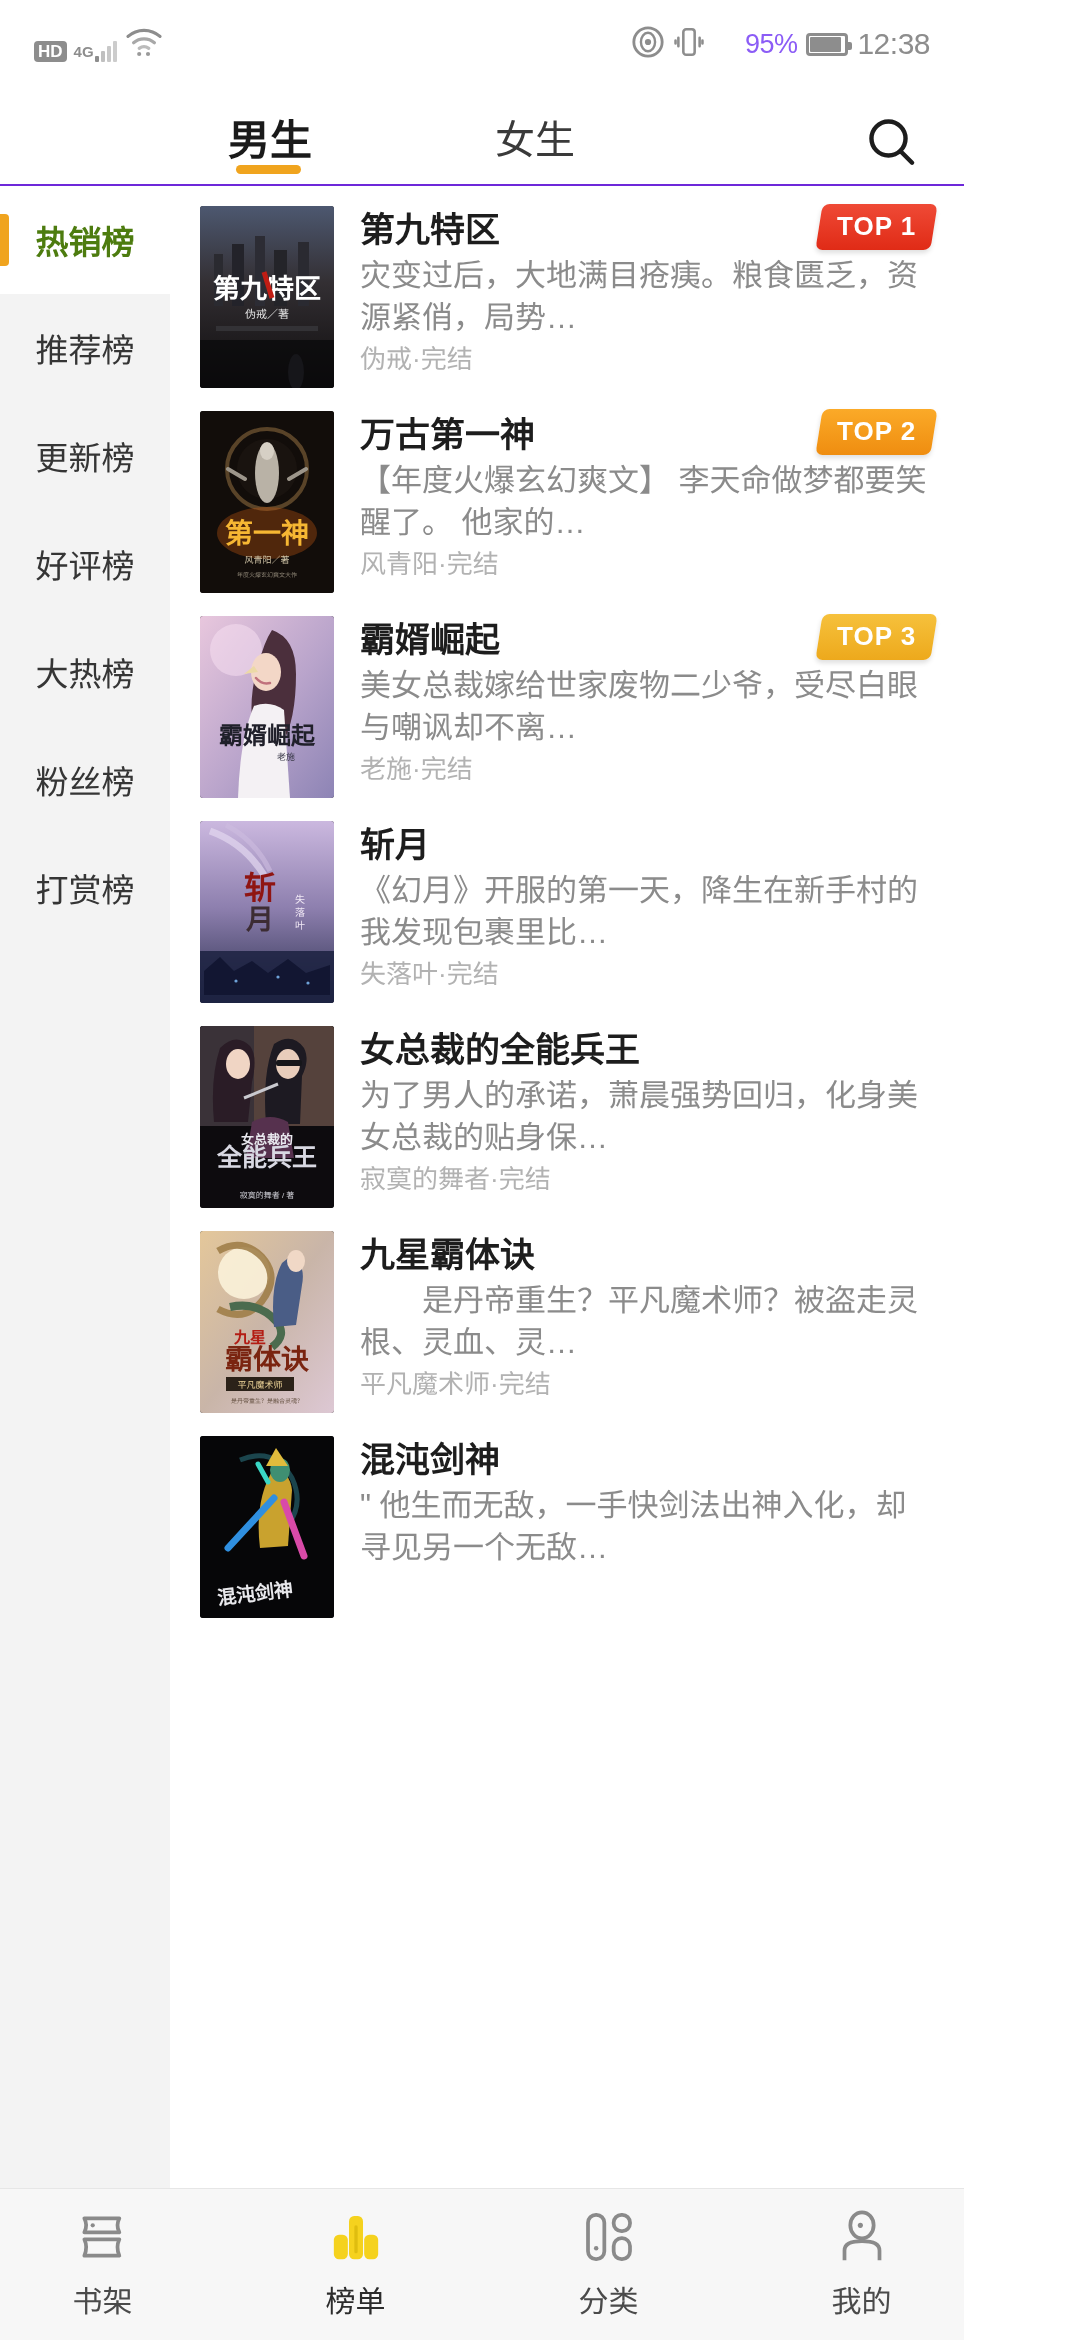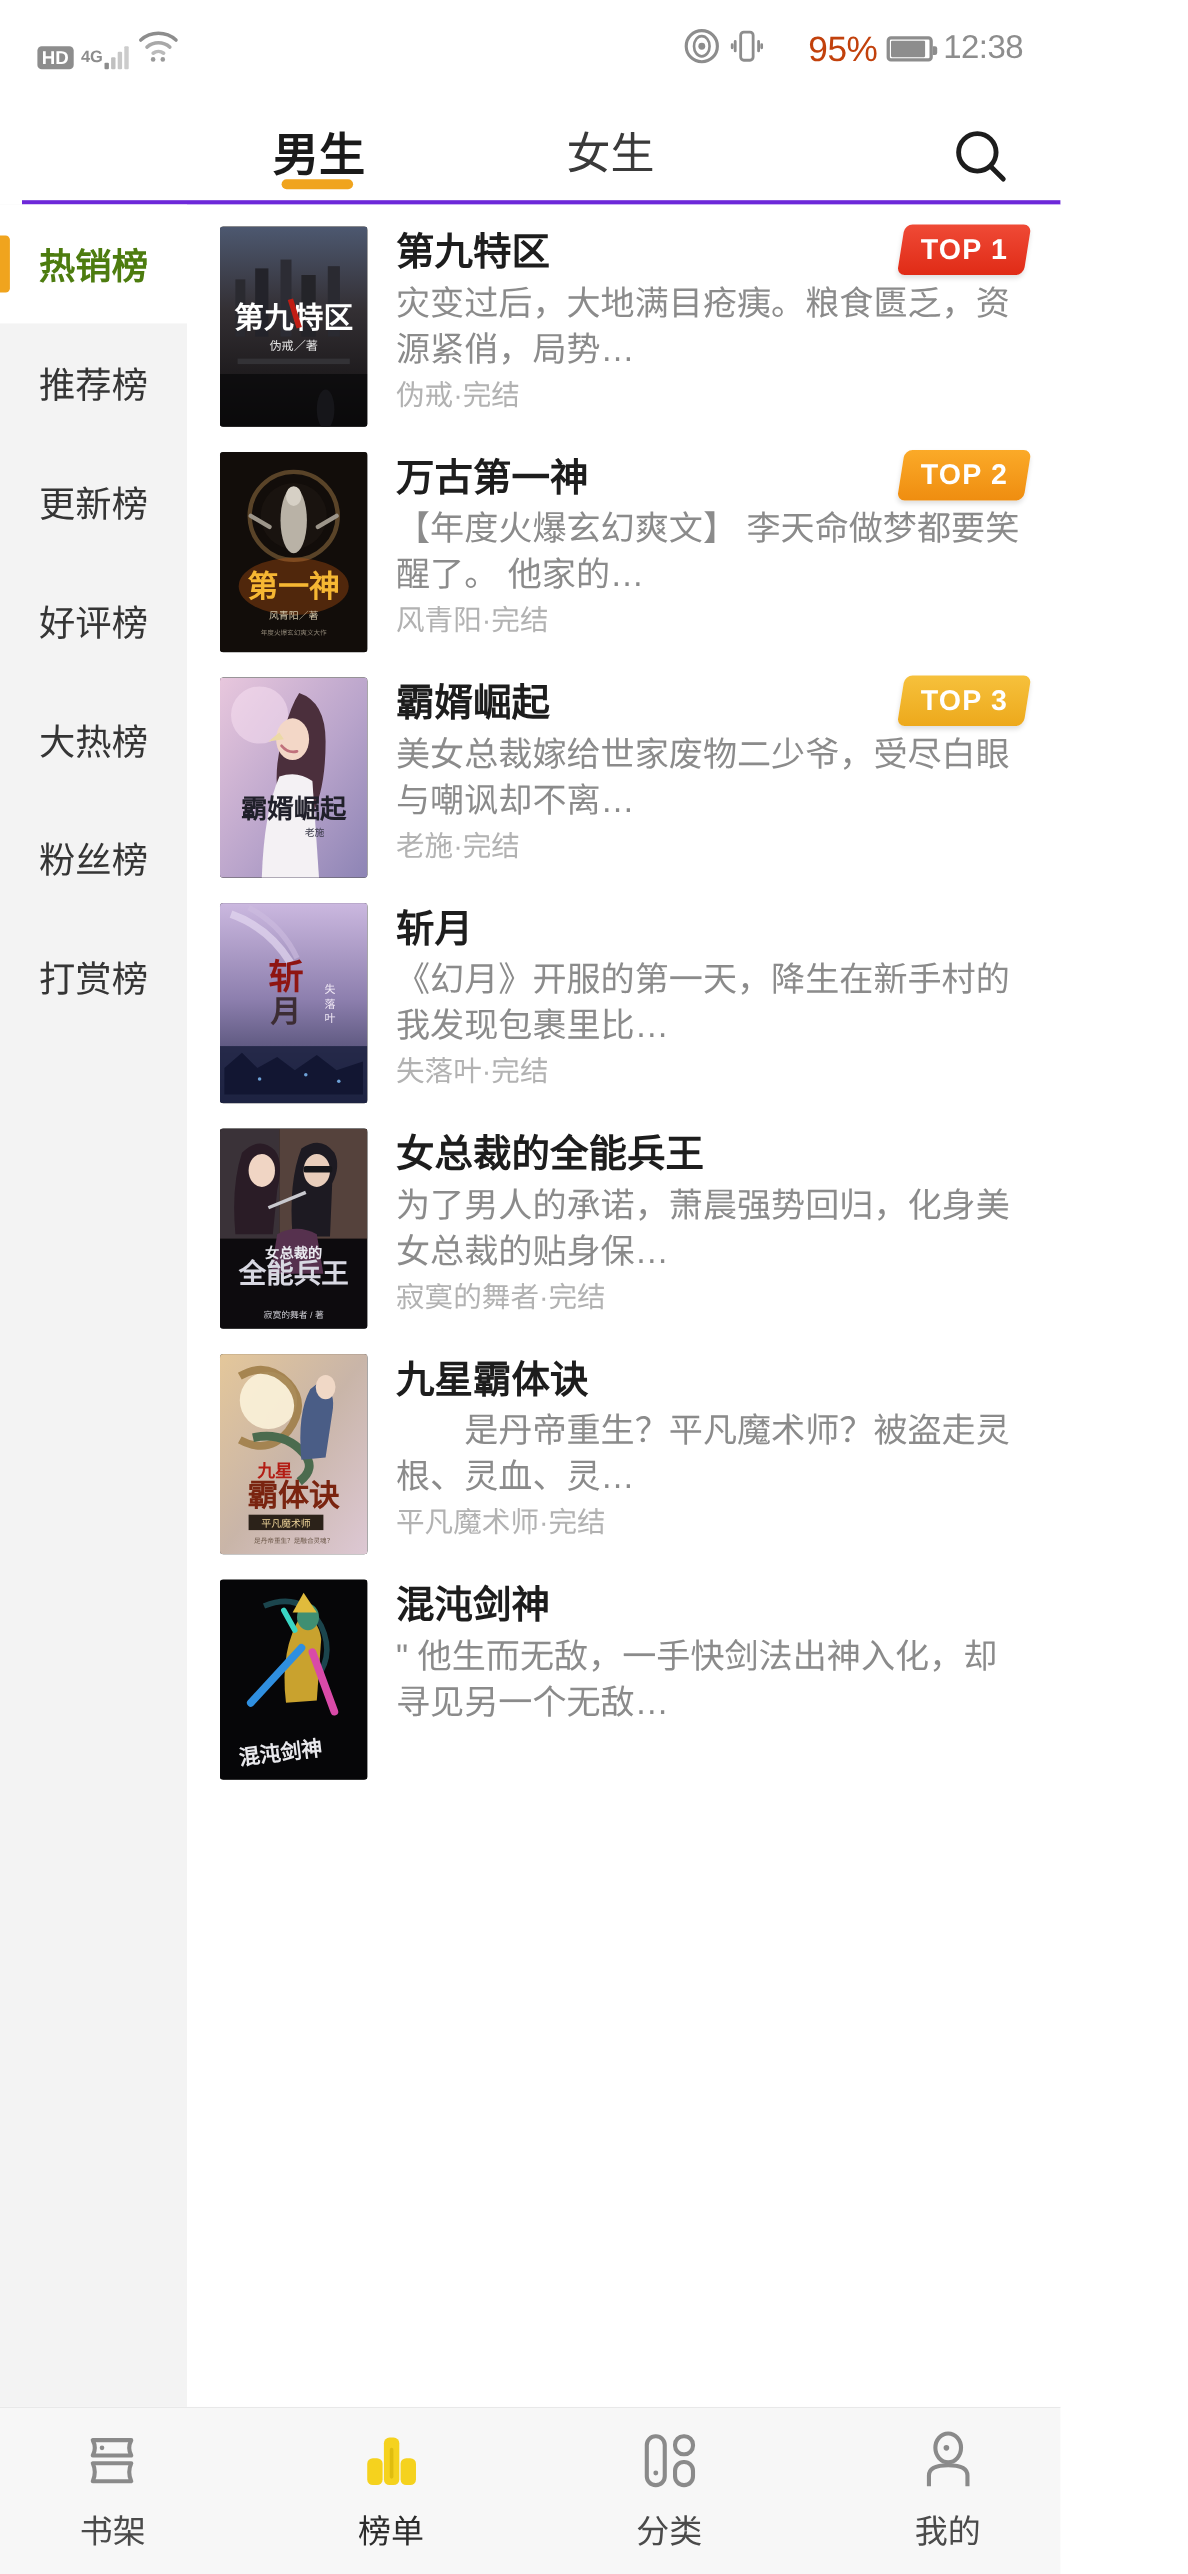--- a/index.html
+++ b/index.html
@@ -26,36 +26,35 @@
     border-radius:4px; padding:1px 4px; letter-spacing:0px; line-height:19px;
   }
   .net-wrap { display:flex; align-items:center; gap:1px; }
   .net-label { font-size:15px; line-height:13px; color:#8d8d8d; font-weight:600; }
   .bars { display:flex; align-items:flex-end; gap:2px; height:22px; }
   .bars i { display:block; width:4px; background:#c3c3c3; border-radius:1px; }
   .bars i:nth-child(1){height:6px;background:#8d8d8d;}
   .bars i:nth-child(2){height:11px;background:#c0c0c0;}
   .bars i:nth-child(3){height:16px;background:#c8c8c8;}
   .bars i:nth-child(4){height:21px;background:#cccccc;}
-  .batt-txt { font-size:32px; color:#c2410c; letter-spacing:-0.5px;margin-left:32px; }
+  .batt-txt { font-size:27px; color:#8b5cf6; letter-spacing:-0.5px;margin-left:32px; }
   .batt {
     width:42px; height:23px; border:3px solid #8d8d8d; border-radius:4px;
     position:relative;
   }
   .batt::after{ content:""; position:absolute; right:-7px; top:6px; width:4px; height:8px;
     background:#8d8d8d; border-radius:0 2px 2px 0; }
   .batt-fill{ position:absolute; left:1px; top:1px; bottom:1px; width:86%; background:#8d8d8d; border-radius:1px;}
   .clock { font-size:30px; color:#8d8d8d; letter-spacing:-0.5px; }
 
   
   .topbar {
     height:98px; flex:0 0 98px;
     display:flex; align-items:center; position:relative;
-    border-bottom:4px solid #6d28d9;
-    margin-left:20px;
+    border-bottom:2px solid #6d28d9;
   }
   .tab {
     position:relative; text-align:center;
     font-size:40px; color:#3a3a3a;
     padding-bottom:4px;
   }
   .tab.t1 { position:absolute; left:228px; top:18px; }
   .tab.t2 { position:absolute; left:495px; top:20px; }
   .tab.active { font-weight:bold; color:#1a1a1a; font-size:42px; }
   .tab-underline {

